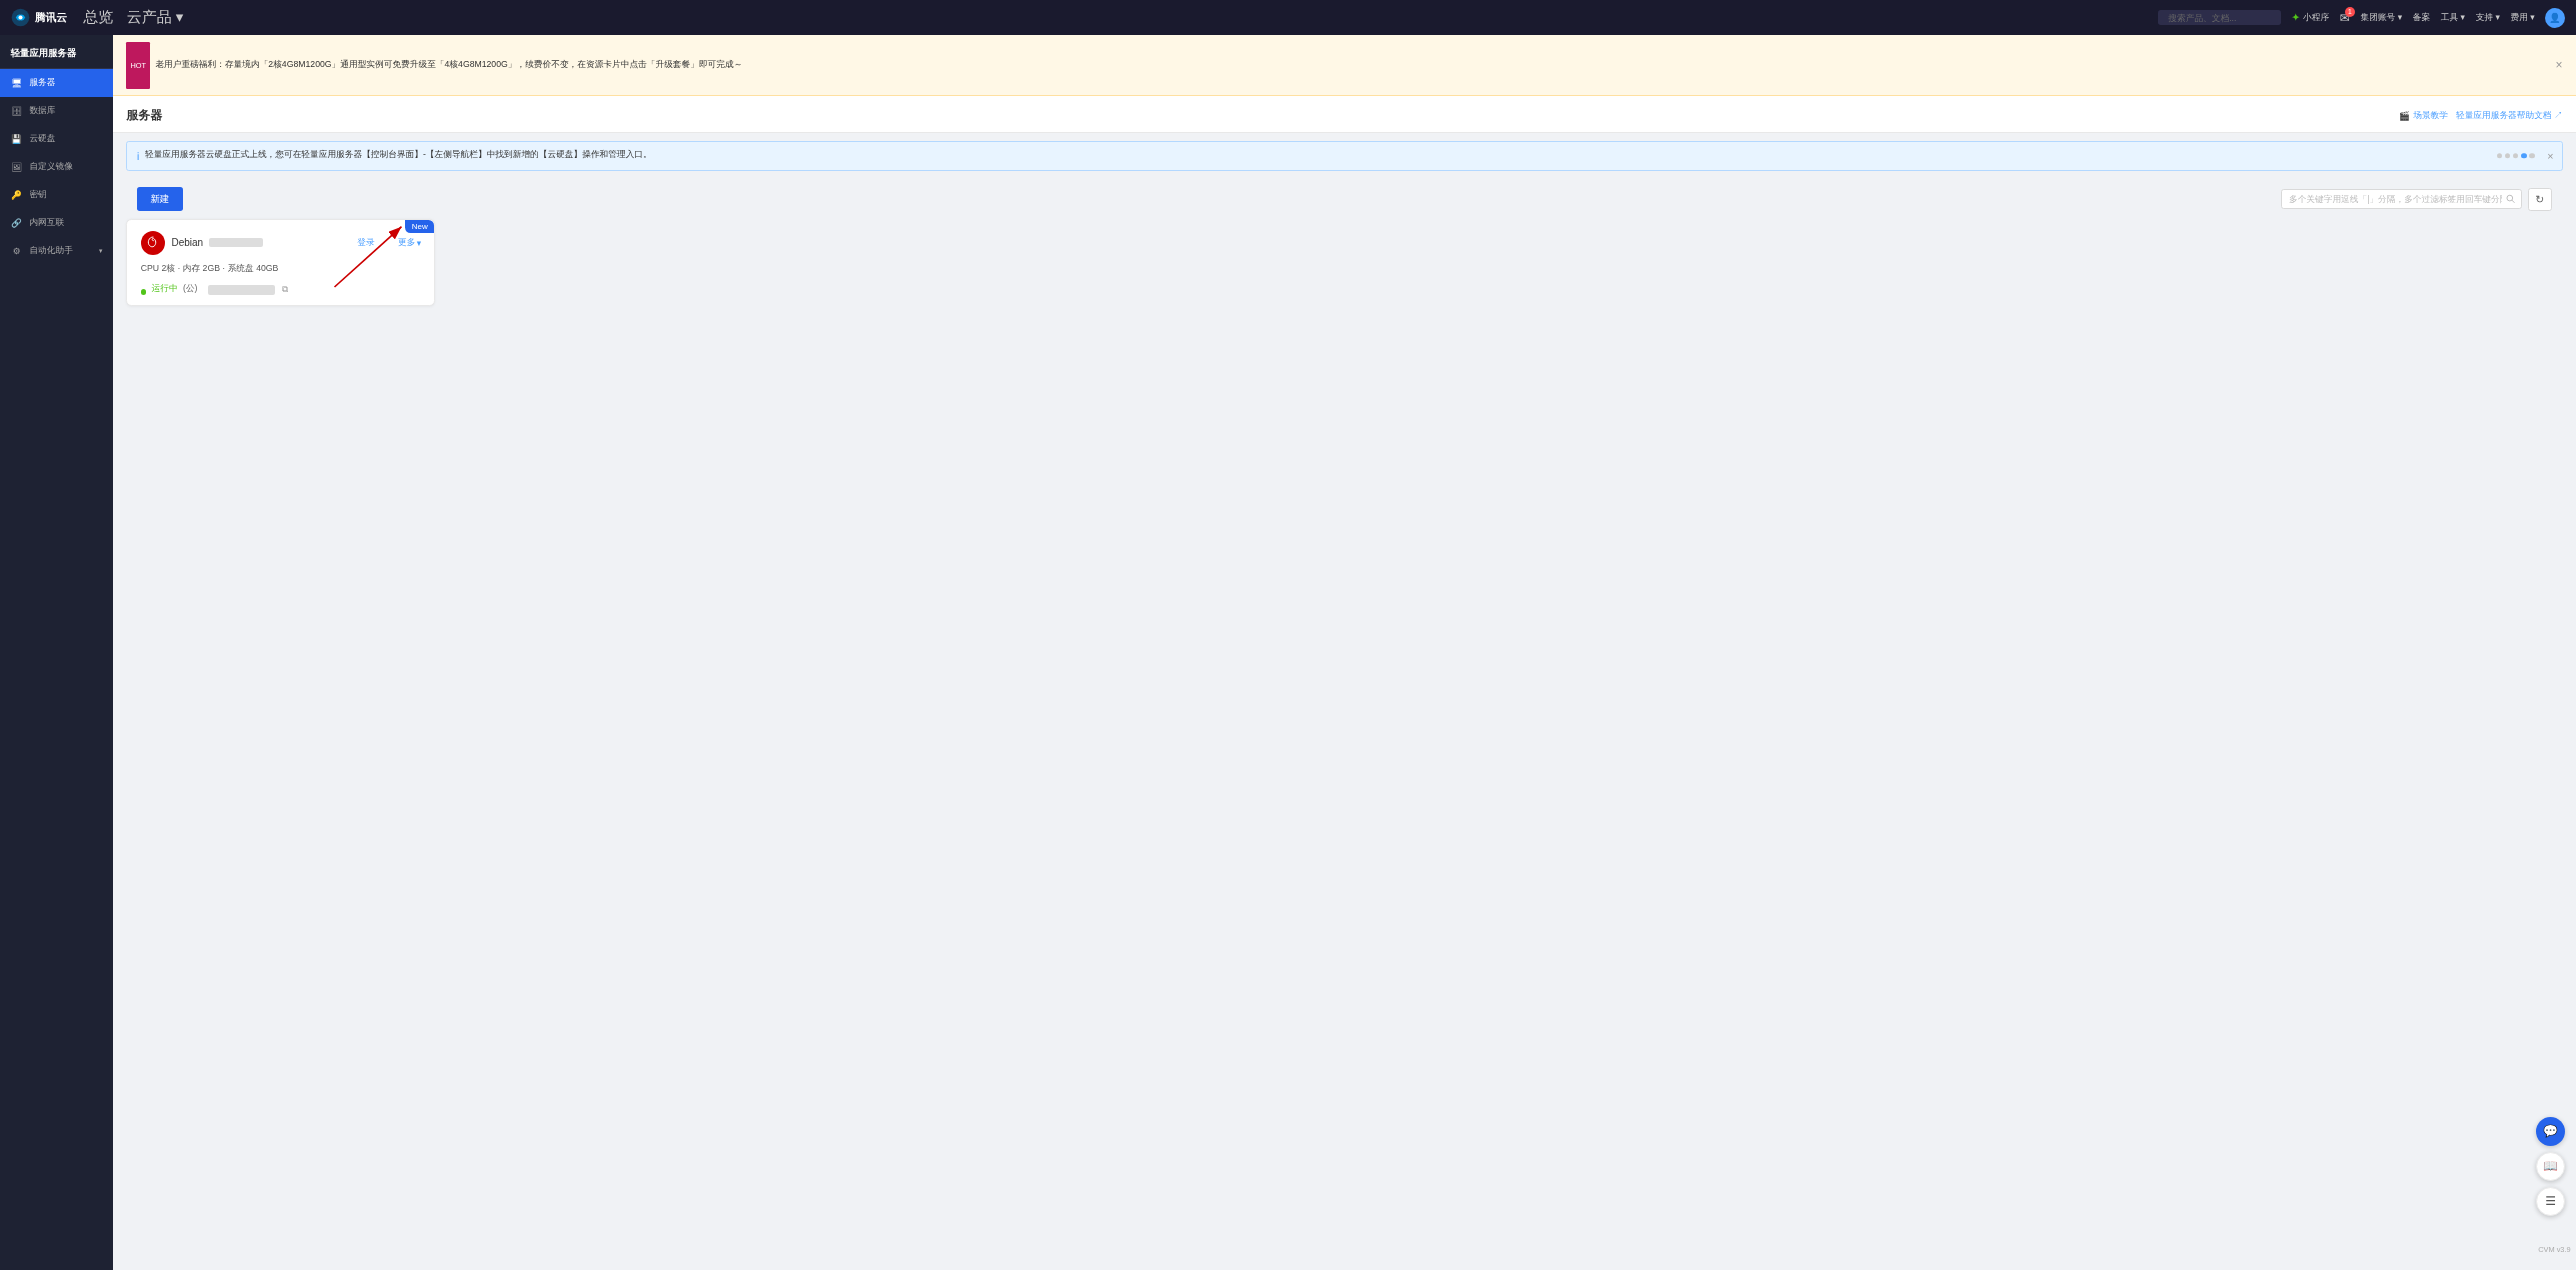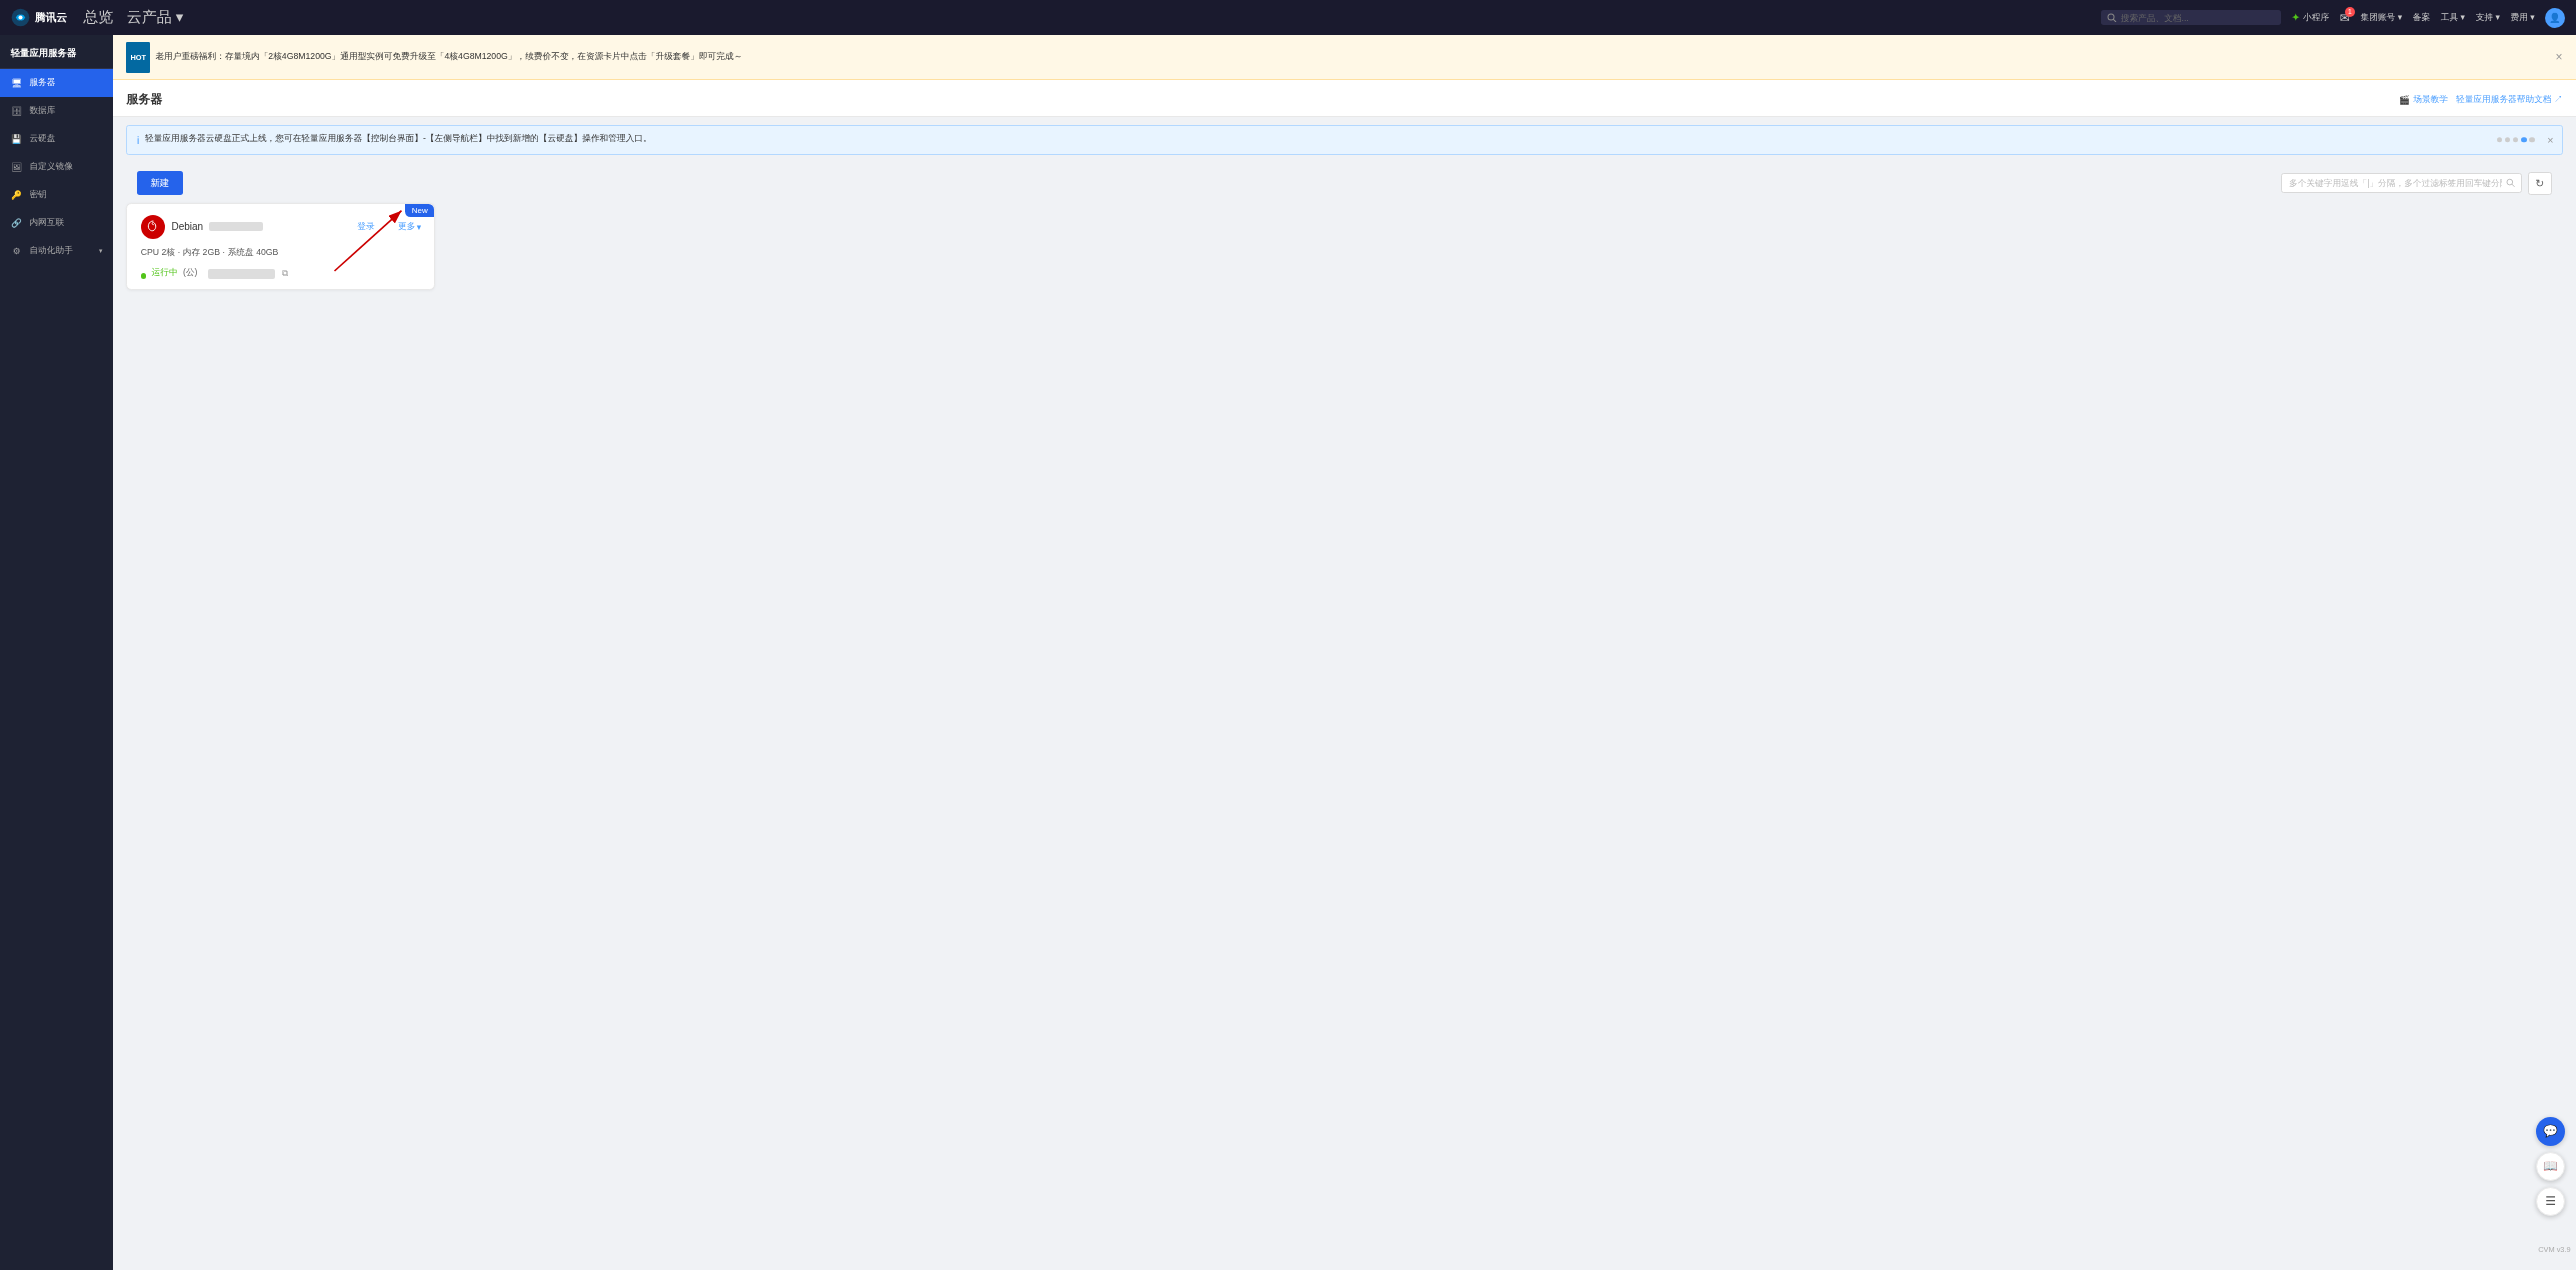--- a/index.html
+++ b/index.html
@@ -11,21 +11,21 @@
       background: #1a1a2e; color: #ccc; padding: 0 10.7px; gap: 10.7px;
       position: fixed; top: 0; left: 0; right: 0; z-index: 100;
     }
     .top-nav .logo { display: flex; align-items: center; gap: 5.4px; color: #fff; font-size: 10.7px; font-weight: bold; }
     .top-nav .logo svg { width: 19px; height: 19px; }
     .top-nav-links { display: flex; align-items: center; gap: 2.7px; }
     .top-nav-links span { color: #ccc; font-size: 15px; padding: 2.7px 5.4px; cursor: pointer; }
     .top-nav .spacer { flex: 1; }
     .search-box {
       display: flex; align-items: center; background: #2d2d4a; border-radius: 2.7px;
-      padding: 2.7px 6.7px; gap: 4px; width: 180px;
+      padding: 2.7px 6.7px; gap: 4px; width: 123px;
     }
     .search-box input { background: transparent; border: none; outline: none; color: #aaa; font-size: 8.7px; width: 107px; }
     .search-box input::placeholder { color: #666; }
     .top-nav-actions { display: flex; align-items: center; gap: 10.7px; }
     .top-nav-actions .action-item { display: flex; align-items: center; gap: 2.7px; color: #ccc; font-size: 8.7px; cursor: pointer; }
     .badge-wrapper { position: relative; }
     .badge { position: absolute; top: -4px; right: -5.4px; background: #ff4d4f; color: #fff; font-size: 6.7px; border-radius: 50%; width: 10.7px; height: 10.7px; display: flex; align-items: center; justify-content: center; }
     .avatar-circle { width: 20px; height: 20px; border-radius: 50%; background: #4a9eff; display: flex; align-items: center; justify-content: center; color: #fff; font-size: 9.4px; cursor: pointer; }
 
     
@@ -46,21 +46,21 @@
     .sidebar-item .chevron { margin-left: auto; font-size: 6.7px; }
 
     
     .main-content { flex: 1; overflow-y: auto; background: #f0f2f5; }
 
     
     .hot-banner {
       background: #fff8e6; border-bottom: 0.7px solid #ffe0a0;
       padding: 6.7px 13.4px; display: flex; align-items: center; gap: 5.4px; font-size: 8.7px; color: #333;
     }
-    .hot-tag { background: #0369a1; color: #fff; font-size: 7.4px; font-weight: bold; padding: 11px 4px; border-radius: 1.3px; flex-shrink: 0; }
+    .hot-tag { background: #be185d; color: #fff; font-size: 7.4px; font-weight: normal; padding: 19px 4px; border-radius: 1.3px; flex-shrink: 0; }
     .hot-banner .close-btn { margin-left: auto; cursor: pointer; color: #999; font-size: 12px; line-height: 1; }
 
     
     .page-header { padding: 10.7px 13.4px 8px; display: flex; align-items: center; background: #fff; border-bottom: 0.7px solid #e8e8e8; }
     .page-title { font-size: 12px; font-weight: bold; color: #333; flex: 1; }
     .page-header-actions { display: flex; align-items: center; gap: 8px; }
     .page-header-actions a { color: #4a9eff; font-size: 8.7px; cursor: pointer; display: flex; align-items: center; gap: 2.7px; }
 
     
     .info-bar {

